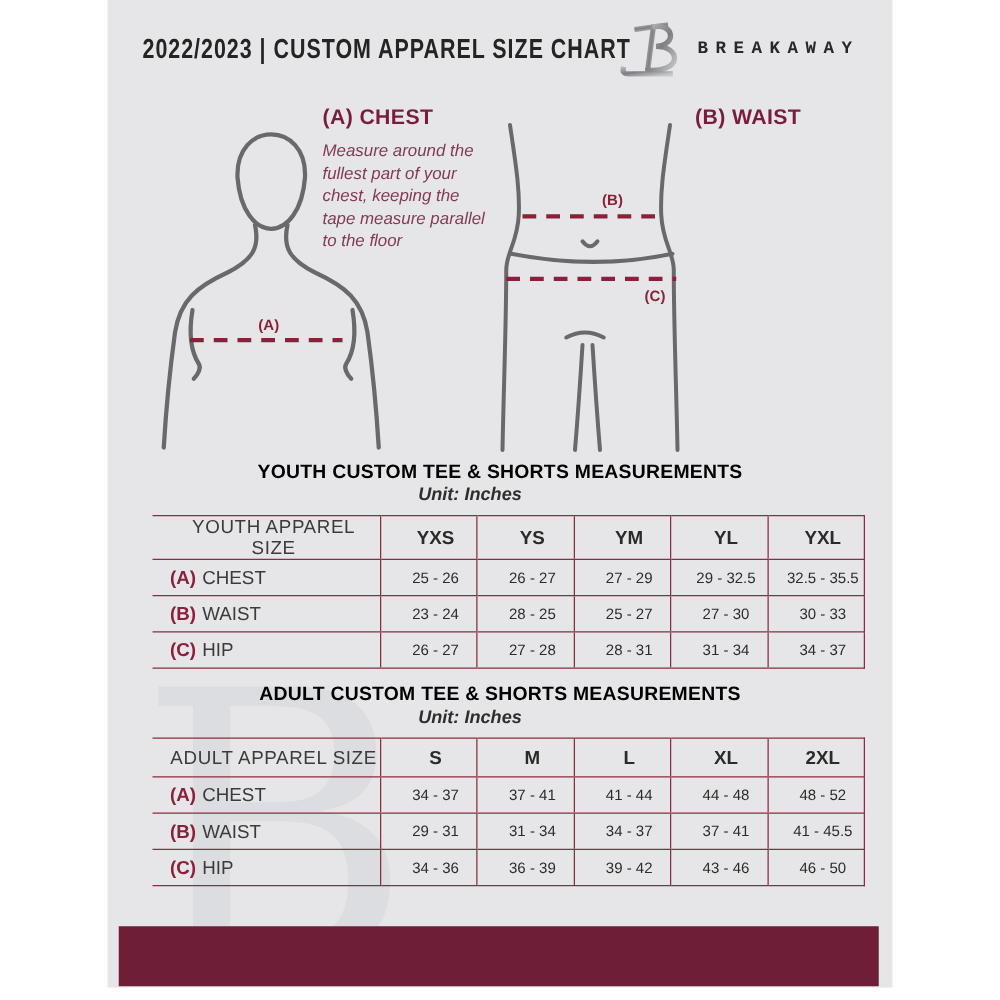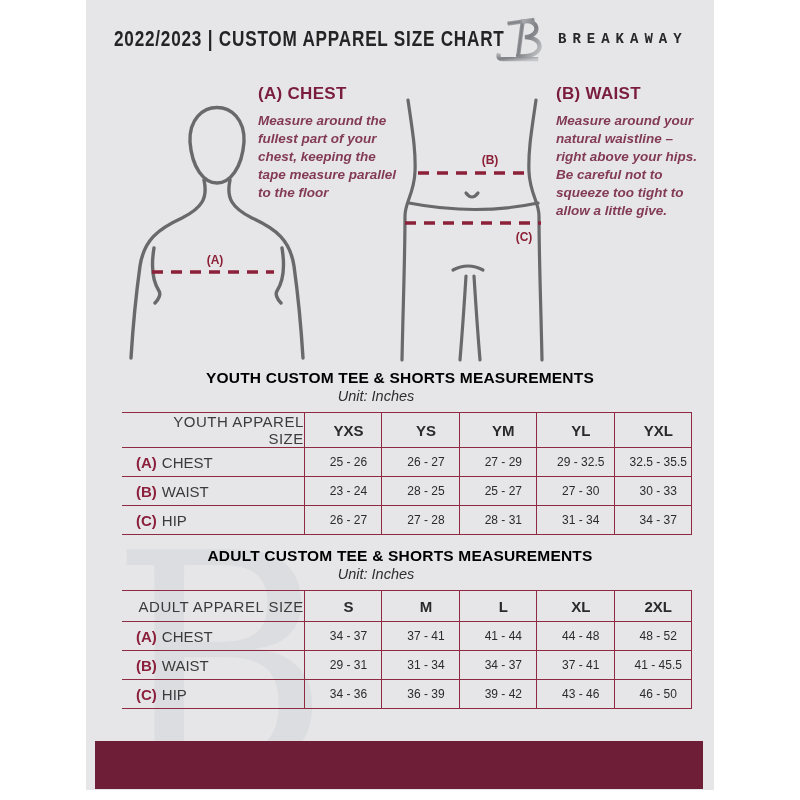--- a/index.html
+++ b/index.html
@@ -15,36 +15,36 @@
     color:#28282a; letter-spacing:6px; white-space:nowrap;font-family:Liberation Mono, monospace; }
 
   
   .fig { position:absolute; }
   .fig-torso { left:30px; top:80px; width:200px; height:280px; }
   .fig-waist { left:300px; top:98px; width:162px; height:264px; }
 
   
   .instr { position:absolute; width:162px; }
   .instr h3 { font-size:17px; font-weight:bold; color:#7a1d3d; letter-spacing:0.3px; margin-bottom:8px; }
-  .instr p { font-size:13.5px; font-style:italic; line-height:1.33; color:#833a56; white-space:pre-line;font-weight:bold; }
+  .instr p { font-size:13.5px; font-style:italic; line-height:1.33; color:#833a56; white-space:pre-line; }
   .instr-a { left:172px; top:84px; width:158px; }
   .instr-b { left:470px; top:84px; }
   .instr-c { left:470px; top:220px; width:170px; }
 
   
   .tbl-title { position:absolute; left:0; width:628px; text-align:center; font-size:15.5px;
     font-weight:bold; color:#000000; letter-spacing:0.2px; }
   .tbl-unit { position:absolute; left:0; width:580px; text-align:center; font-size:14.5px;
-    font-style:italic; font-weight:normal; color:#2e2e2e; }
+    font-style:italic; font-weight:bold; color:#2e2e2e; }
   table.size { position:absolute; left:36px; width:570px; border-collapse:collapse; table-layout:fixed; }
   table.size td, table.size th { border-top:1.5px solid #8e2b42; border-bottom:1.5px solid #8e2b42;padding-left:11px; }
   table.size .c { border-left:1.5px solid #8e2b42; text-align:center; }
   table.size .c.last { border-right:1.5px solid #8e2b42; }
   table.size th { font-size:15px; color:#2a2a2a; font-weight:bold; height:31px; }
-  table.size th.lbl { font-weight:normal; color:#3b3b3b; letter-spacing:0.5px; text-align:right; padding-left:12px; }
+  table.size th.lbl { font-weight:normal; color:#3b3b3b; letter-spacing:0.5px; text-align:center; padding-left:12px; }
   table.size td { height:29px; font-size:12px; color:#2b2b2b; }
   table.size td.rowlbl { text-align:left; padding-left:14px; font-size:15px; color:#3b3b3b; }
   table.size td.rowlbl .pfx { font-weight:bold; color:#8b1f3c; margin-right:5px; }
   col.w-lbl { width:32%; }
   col.w-c { width:13.6%; }
   .tbl-youth-title { top:369px; } .tbl-youth-unit { top:388px; } .tbl-youth { top:412px; }
   .tbl-adult-title { top:547px; } .tbl-adult-unit { top:566px; } .tbl-adult { top:590px; }
   .tbl-wrap { position:absolute; left:0; top:0; width:628px; z-index:1; }
 
   
@@ -111,26 +111,20 @@
     <div class="instr instr-a">
       <h3>(A) CHEST</h3>
       <p>Measure around the
 fullest part of your
 chest, keeping the
 tape measure parallel
 to the floor</p>
     </div>
     <div class="instr instr-b">
       <h3>(B) WAIST</h3>
-      <p>Measure around your
-natural waistline –
-right above your hips.
-Be careful not to
-squeeze too tight to
-allow a little give.</p>
     </div>
 
     <div class="tbl-wrap">
       <div class="tbl-title tbl-youth-title">YOUTH CUSTOM TEE &amp; SHORTS MEASUREMENTS</div>
       <div class="tbl-unit tbl-youth-unit">Unit: Inches</div>
       <table class="size tbl-youth">
         <colgroup>
             <col class="w-lbl">
             <col class="w-c">
             <col class="w-c">

